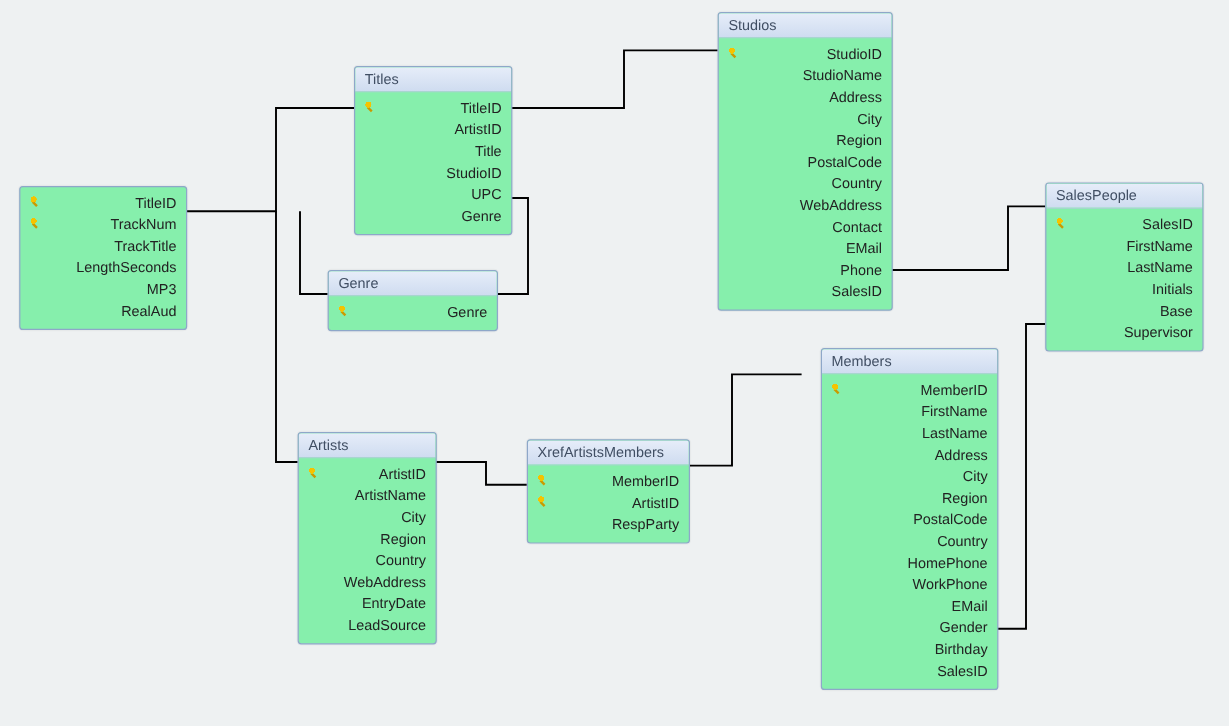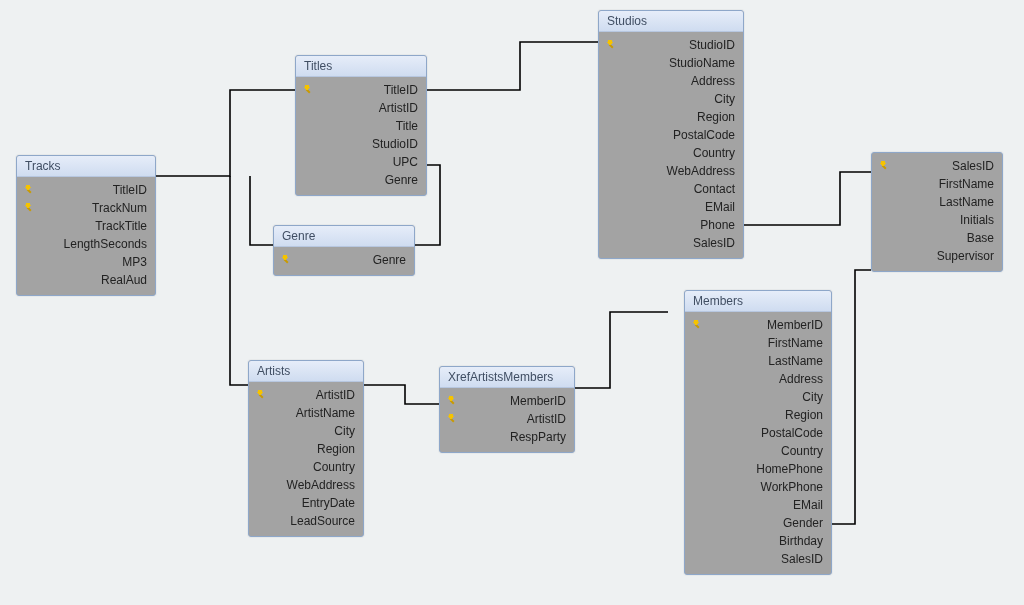--- a/index.html
+++ b/index.html
@@ -9,21 +9,21 @@
     font-family: "Segoe UI", Tahoma, Arial, sans-serif;
     font-size: 12px;
     color: #222;
     position: relative;
     width: 1024px;
     height: 605px;
     overflow: hidden;
   }
   .entity {
     position: absolute;
-    background: #a3a3a3;
+    background: #86efac;
     border: 1px solid #8ea7c9;
     border-radius: 3px;
     box-shadow: 0 0 0 1px rgba(0,0,0,0.03);
     min-width: 110px;
   }
   .entity .title {
     background: linear-gradient(to bottom, #e6edf9 0%, #cfdcf0 100%);
     border-bottom: 1px solid #b7c7e0;
     padding: 3px 8px;
     font-weight: 500;
@@ -88,21 +88,20 @@
   <path d="M 742 225 L 840 225 L 840 172 L 871 172"></path>
 
   <path d="M 362 385 L 405 385 L 405 404 L 439 404"></path>
 
   <path d="M 573 388 L 610 388 L 610 312 L 668 312"></path>
 
   <path d="M 814 524 L 855 524 L 855 270 L 871 270"></path>
 </svg>
 
 <div class="entity" style="left:16px; top:155px; width:138px;">
-  <div class="title">Tracks</div>
   <div class="fields">
       <div class="field key">TitleID</div>
       <div class="field key">TrackNum</div>
       <div class="field">TrackTitle</div>
       <div class="field">LengthSeconds</div>
       <div class="field">MP3</div>
       <div class="field">RealAud</div>
     </div>
 </div>
 
@@ -137,20 +136,21 @@
       <div class="field">Country</div>
       <div class="field">WebAddress</div>
       <div class="field">Contact</div>
       <div class="field">EMail</div>
       <div class="field">Phone</div>
       <div class="field">SalesID</div>
     </div>
 </div>
 
 <div class="entity" style="left:871px; top:152px; width:130px;">
+  <div class="title">SalesPeople</div>
   <div class="fields">
       <div class="field key">SalesID</div>
       <div class="field">FirstName</div>
       <div class="field">LastName</div>
       <div class="field">Initials</div>
       <div class="field">Base</div>
       <div class="field">Supervisor</div>
     </div>
 </div>
 

